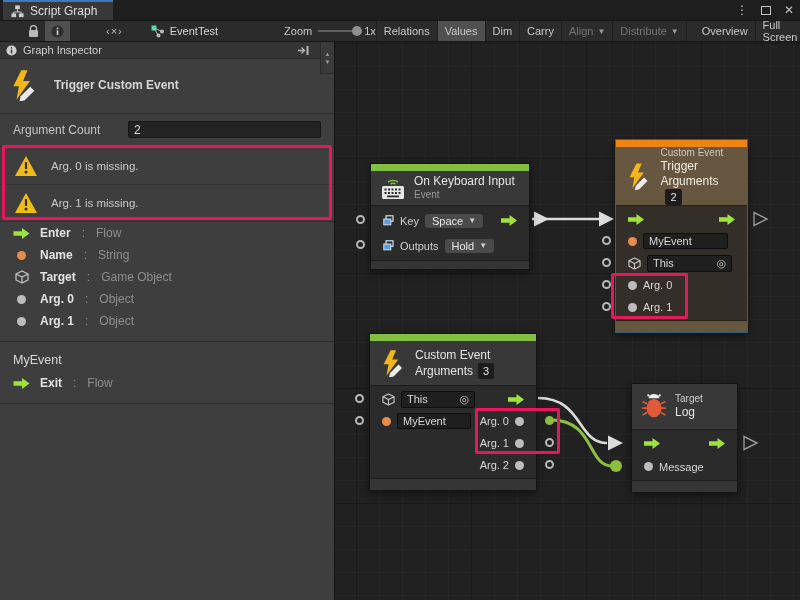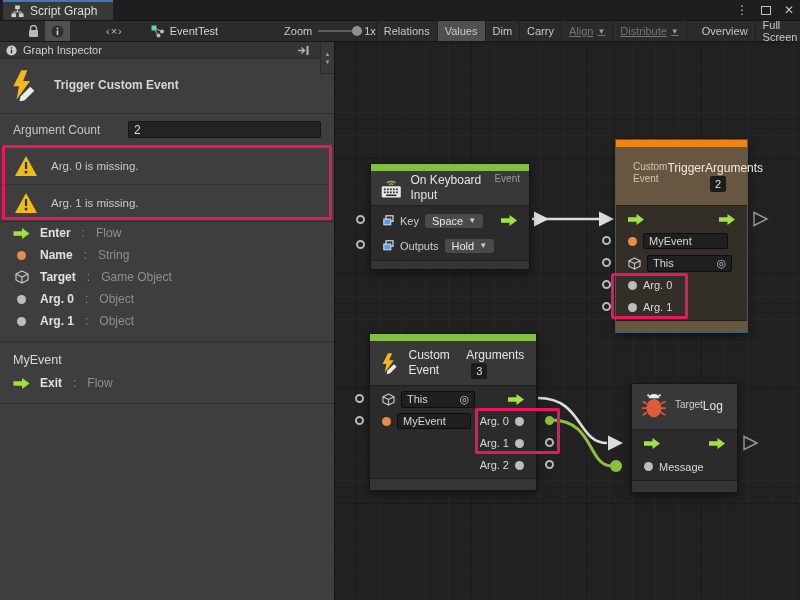--- a/index.html
+++ b/index.html
@@ -11,21 +11,21 @@
   .tab { margin-left:3px; width:110px; background:#383838; border-top:2px solid var(--tab_accent,#3E79BE); display:flex; align-items:center; gap:6px; padding:0 8px; color:#dedede; font-size:12px; }
   .win-controls { position:absolute; right:6px; top:0; height:20px; display:flex; align-items:center; gap:13px; color:#c3c3c3; }
   .win-controls .wc { font-size:12px; line-height:1; cursor:default; }
   .wc-max { width:10px; height:9px; border:1.5px solid #c3c3c3; display:inline-block; }
 
   
   .toolbar { height:22px; background:#2b2b2b; border-top:1px solid #161616; border-bottom:1px solid #161616; display:flex; align-items:stretch; font-size:11px; }
   .tbtn { display:flex; align-items:center; padding:0 7px; color:#c8c8c8; border-right:1px solid #1f1f1f; }
   .tbtn.icon { border:none; padding:0 6px; }
   .tbtn.active { background:#505050; }
-  .tbtn.disabled { color:#757575;text-decoration:underline; }
+  .tbtn.disabled { color:#757575; }
   .caret { font-size:8px; margin-left:4px; color:#9a9a9a; }
   .tb-sep { width:1px; background:#1c1c1c; margin:0 4px; }
   .graph-ref { display:flex; align-items:center; gap:5px; color:#d6d6d6; padding:0 4px; }
   .zoom-group { display:flex; align-items:center; gap:6px; margin-left:62px; }
   .zoom-track { width:40px; height:2px; background:#5f5f5f; position:relative; }
   .zoom-handle { position:absolute; right:-4px; top:-4px; width:10px; height:10px; border-radius:50%; background:#8f8f8f; }
   .tb-right { margin-left:auto; display:flex; align-items:stretch; }
   .tb-right .tbtn:first-child { border-left:1px solid #1f1f1f; }
   .gap8 { margin-left:8px; }
 
@@ -64,21 +64,21 @@
       linear-gradient(90deg, rgba(0,0,0,.32) 1px, transparent 1px),
       linear-gradient(rgba(255,255,255,.022) 1px, transparent 1px),
       linear-gradient(90deg, rgba(255,255,255,.022) 1px, transparent 1px);
     background-size:115px 115px, 115px 115px, 23px 23px, 23px 23px;
     background-position:1px 1px, 21px 1px, 1px 1px, -2px 1px; }
   .wires { position:absolute; inset:0; pointer-events:none; }
 
   .node { position:absolute; background:#2d2d2d; border:1px solid #151515; box-shadow:0 3px 8px rgba(0,0,0,.45); }
   .colorbar { height:7px; }
   .nheader { display:flex; align-items:center; gap:8px; padding:5px 9px; background:#383838; }
-  .nheader .lines { display:flex; flex-direction:row; line-height:1.25; }
+  .nheader .lines { display:flex; flex-direction:column; line-height:1.25; }
   .ntitle { font-size:12px; color:#e4e4e4; }
   .nsub { font-size:10px; color:#9b9b9b; }
   .ncat { font-size:10px; color:#cfc8ba; }
   .nbody { border-top:1px solid #1d1d1d; background:#2b2b2b; padding:2px 0; }
   .nfooter { border-top:1px solid #1d1d1d; background:#353535; height:9px; }
   .nrow { display:flex; align-items:center; gap:6px; padding:0 12px; height:22px; position:relative; font-size:11px; color:#d8d8d8; }
   .nrow .right { margin-left:auto; display:flex; align-items:center; gap:6px; }
   .badge { background:#1c1c1c; border-radius:2px; padding:0 5px; font-size:11px; color:#e0e0e0; line-height:16px; display:inline-block; margin-left:5px; }
   .field { background:#1f1f1f; border:1px solid #0e0e0e; border-radius:2px; color:#d8d8d8; font-size:11px; padding:1px 5px; display:flex; align-items:center; }
   .field .target { margin-left:auto; color:#cfcfcf; font-size:11px; }

